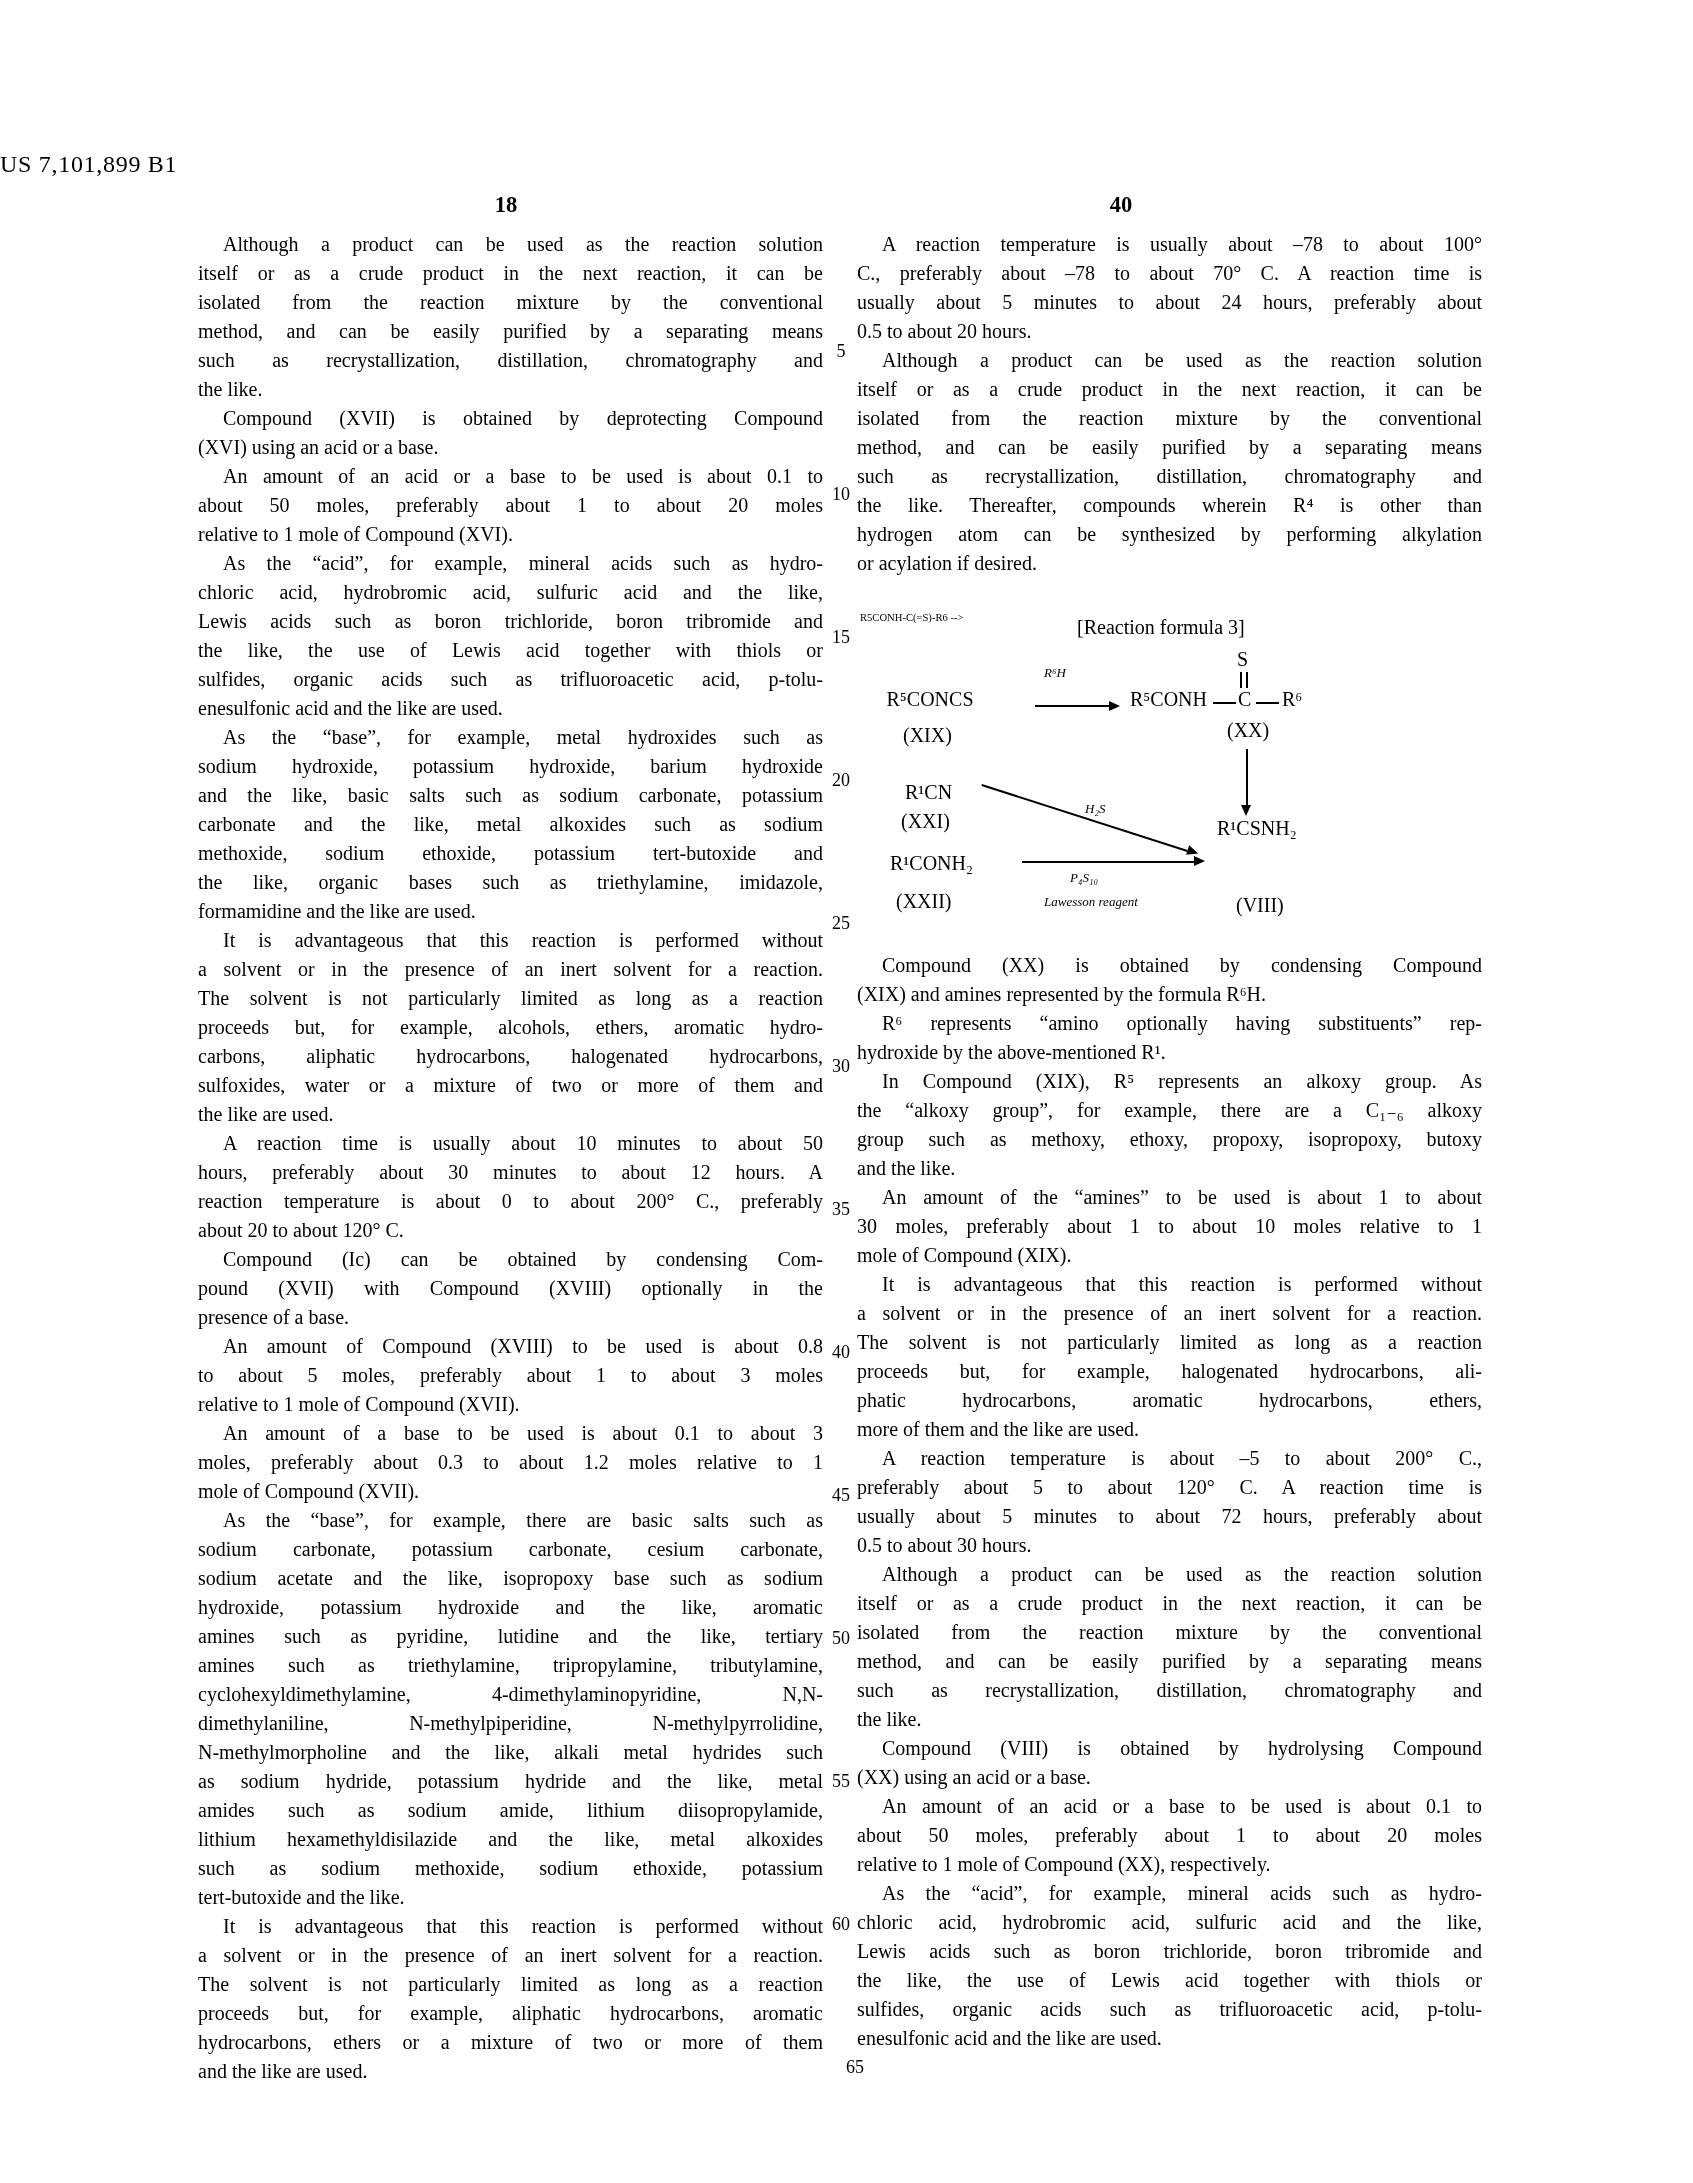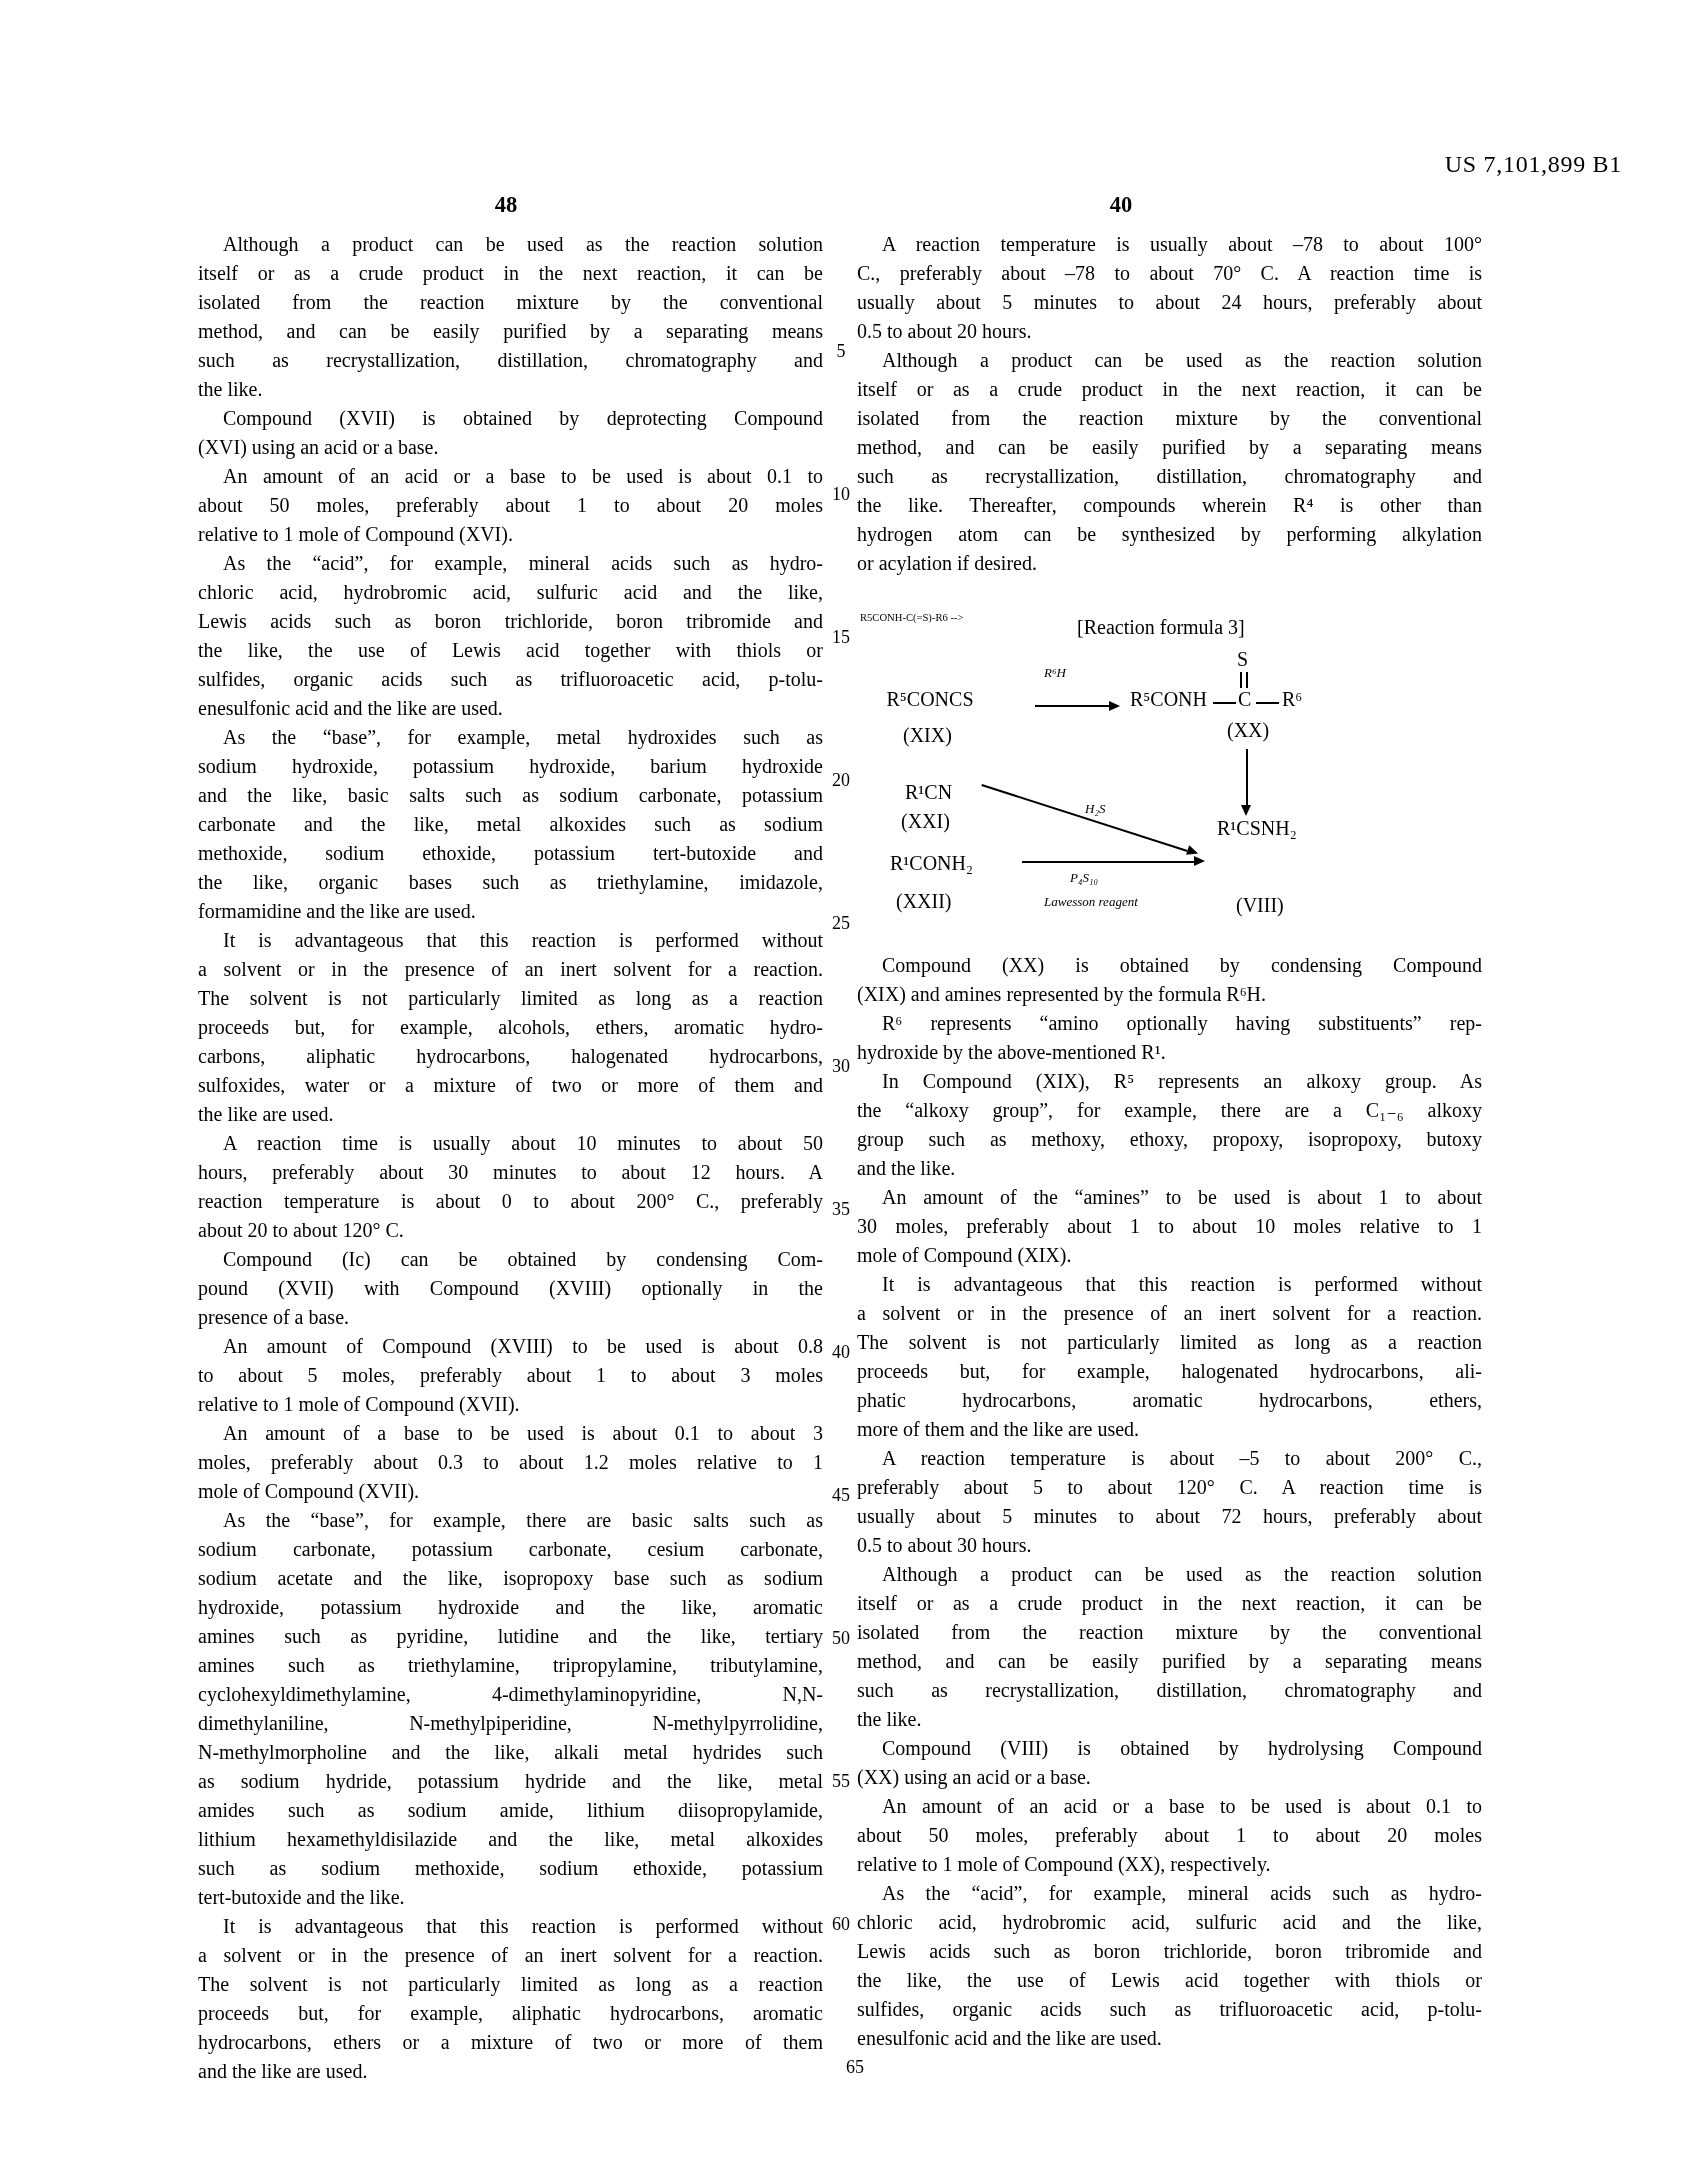--- a/index.html
+++ b/index.html
@@ -2,21 +2,21 @@
 <html style="font-size:10.6px"><head>
 <meta charset="utf-8">
 <style>
   html,body{margin:0;padding:0;}
   body{
     width:1694px;height:2183px;background:#ffffff;position:relative;
     font-family:"Liberation Serif","DejaVu Serif",serif;color:#000;
     overflow:hidden;
   }
   .patent-header{
-    position:absolute;top:151px;left:0;width:1622px;text-align:right;
+    position:absolute;top:151px;left:0;width:1622px;text-align:left;
     font-size:24px;letter-spacing:0.7px;
   }
   .colnum{
     position:absolute;top:192px;width:132px;text-align:center;
     font-size:22.5px;font-weight:bold;
   }
   .colnum.left{left:440px;}
   .colnum.right{left:1055px;}
   .textcol{position:absolute;width:625px;}
   .tline{
@@ -43,21 +43,21 @@
     border-left:11.2px solid #000;}
   .head-d{position:absolute;width:0;height:0;
     border-left:5.3px solid transparent;border-right:5.3px solid transparent;
     border-top:11.2px solid #000;}
   .diagwrap{position:absolute;transform-origin:0 0;}
 </style>
 </head>
 <body>
 
 <div class="patent-header">US 7,101,899 B1</div>
-<div class="colnum left">48</div>
+<div class="colnum left">18</div>
 <div class="colnum right">40</div>
 
 <div class="gutter">
     <div class="gnum" style="top: 341px;">5</div>
     <div class="gnum" style="top: 484px;">10</div>
     <div class="gnum" style="top: 627px;">15</div>
     <div class="gnum" style="top: 770px;">20</div>
     <div class="gnum" style="top: 913px;">25</div>
     <div class="gnum" style="top: 1056px;">30</div>
     <div class="gnum" style="top: 1199px;">35</div>

